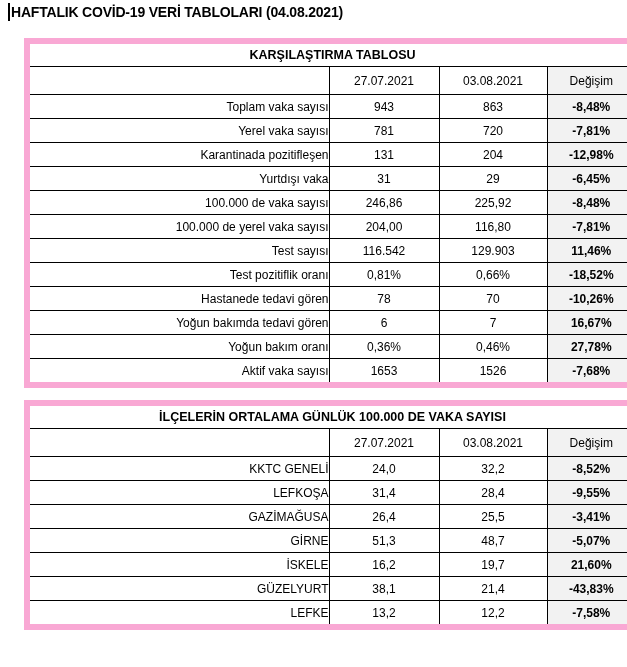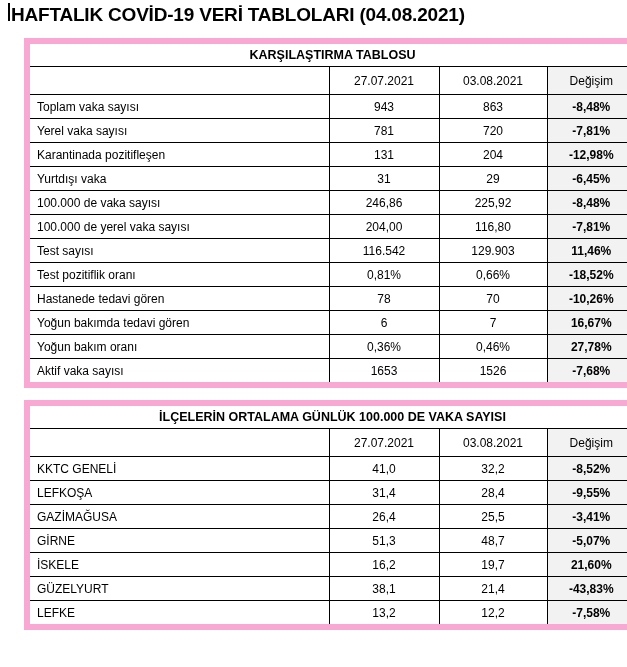--- a/index.html
+++ b/index.html
@@ -10,21 +10,21 @@
     height: 667px;
     font-family: "Liberation Sans", sans-serif;
     color: #000000;
     position: relative;
     overflow: hidden;
   }
   .doc-title {
     position: absolute;
     left: 11px;
     top: 4px;
-    font-size: 19px;
+    font-size: 14px;
     font-weight: bold;
     white-space: nowrap;
     letter-spacing: -0.2px;
   }
   .text-cursor {
     position: absolute;
     left: 8px;
     top: 3px;
     width: 2px;
     height: 18px;
@@ -50,21 +50,21 @@
     white-space: nowrap;
     font-weight: normal;
   }
   .data-table tr.table-title-row td {
     text-align: center;
     font-weight: bold;
     font-size: 12.5px;
     height: 22px;
   }
   .data-table tr.header-row th { height: 27px; text-align: center; }
-  .data-table td.label-cell { text-align: left; padding-left: 7px; }
+  .data-table td.label-cell { text-align: right; padding-left: 7px; }
   .data-table td.num-cell   { text-align: center; }
   .data-table th.change-col, .data-table td.change-cell { background: #f2f2f2; }
   .data-table td.change-cell { text-align: center; font-weight: bold; }
 </style>
 </head>
 <body>
 
 <div class="text-cursor"></div>
 <div class="doc-title">HAFTALIK COVİD-19 VERİ TABLOLARI (04.08.2021)</div>
 
@@ -172,21 +172,21 @@
       <td colspan="4">İLÇELERİN ORTALAMA GÜNLÜK 100.000 DE VAKA SAYISI</td>
     </tr>
     <tr class="header-row">
       <th></th>
       <th>27.07.2021</th>
       <th>03.08.2021</th>
       <th class="change-col">Değişim</th>
     </tr>
     <tr>
       <td class="label-cell">KKTC GENELİ</td>
-      <td class="num-cell">41,0</td>
+      <td class="num-cell">24,0</td>
       <td class="num-cell">32,2</td>
       <td class="change-cell">-8,52%</td>
     </tr>
     <tr>
       <td class="label-cell">LEFKOŞA</td>
       <td class="num-cell">31,4</td>
       <td class="num-cell">28,4</td>
       <td class="change-cell">-9,55%</td>
     </tr>
     <tr>

